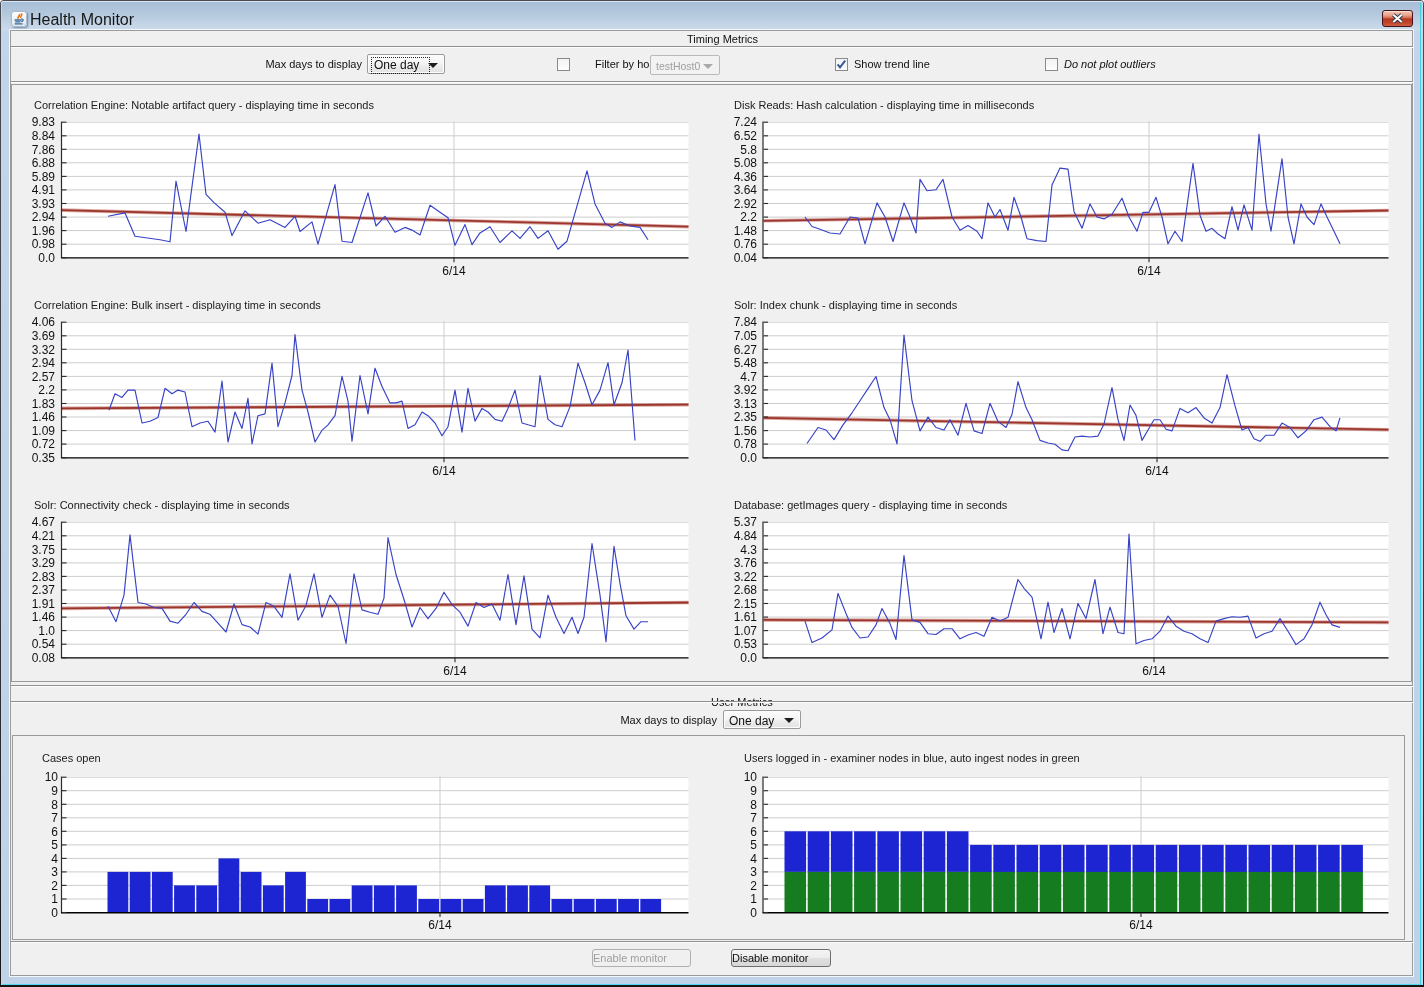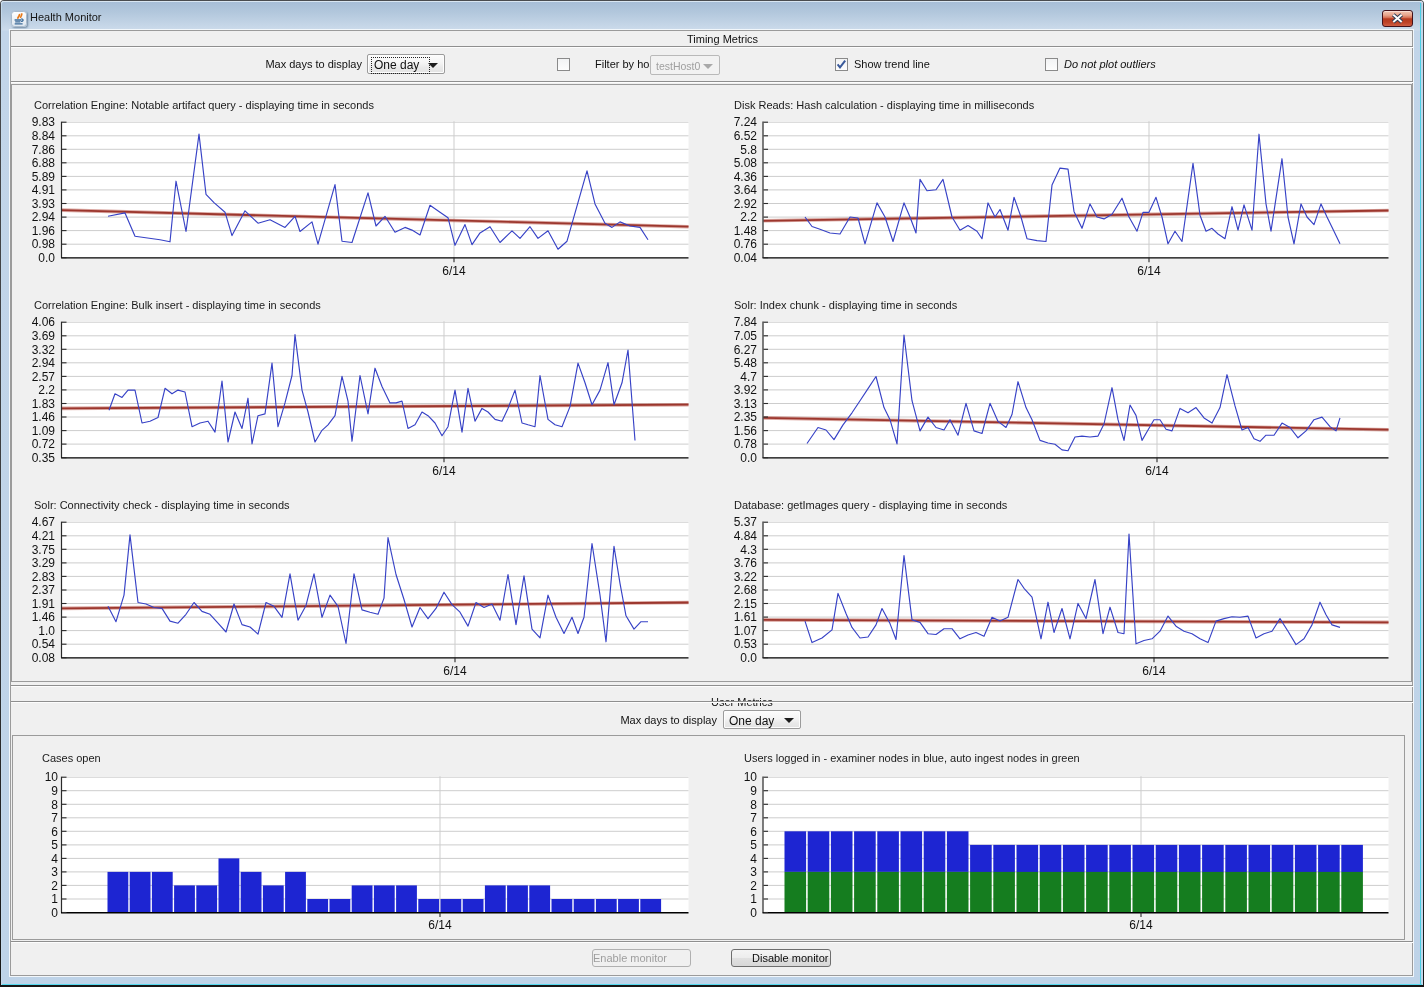--- a/index.html
+++ b/index.html
@@ -5,42 +5,42 @@
 html,body { width:1424px; height:987px; overflow:hidden; font-family:"Liberation Sans", sans-serif; }
 body { position:relative; background:#fff; }
 .abs { position:absolute; }
 .frame-outer { left:0; top:0; width:1424px; height:987px; background:linear-gradient(180deg,#4a4c50 0%,#3a3b3e 55%,#161616 100%); border-radius:4px 4px 0 0; }
 .frame-blue { left:1px; top:1px; width:1422px; height:984px; border-radius:3px 3px 0 0;
   background:linear-gradient(180deg,#a6bdd7 0px,#b3c8dd 12px,#ccdbeb 29px,#c2d5e9 30px,#bed3e8 100%);
   box-shadow: inset 0 1px 0 #d9e6f2, inset 1px 0 0 #c3d8ea, inset -1px 0 0 #c3d8ea; }
 .cyanline { left:2px; top:984px; width:1420px; height:1px; background:#55d9ef; }
 .client { left:10px; top:30px; width:1403px; height:946px; background:#f0f0f0;
   border:1px solid #9b9b9b; box-shadow:0 0 0 1px #f2f7fb; }
-.titletext { left:30px; top:11px; font-size:11px; color:#161616; }
+.titletext { left:30px; top:11px; font-size:16px; color:#161616; }
 .closebtn { left:1382px; top:10px; width:31px; height:17px; border-radius:3px; border:1px solid #43121b;
   background:linear-gradient(180deg,#f3c6b4 0%,#e8a48c 28%,#d56c50 46%,#b53a20 52%,#bd4226 75%,#cf5e44 100%);
   box-shadow: inset 0 1px 0 rgba(255,255,255,0.45); }
 .etch { height:2px; border-top:1px solid #8f8f8f; border-bottom:1px solid #fdfdfd; }
 .paneltitle { font-size:11px; color:#111; }
 .gridpanel { border:1px solid #9b9b9b; background:#f0f0f0; }
 .uilabel { font-size:11px; color:#111; white-space:nowrap; }
 .combo { border:1px solid #9b9b9b; border-radius:2px;
   background:linear-gradient(180deg,#fcfcfc 0%,#f4f4f4 45%,#e9e9e9 70%,#e3e3e3 100%);
   box-shadow: inset 0 0 0 1px #fdfdfd; }
 .combo .arrow { position:absolute; right:6px; top:7.5px; width:0; height:0;
   border-left:5.5px solid transparent; border-right:5.5px solid transparent; border-top:5px solid #1c1c1c; }
 .combo .ctext { position:absolute; left:5px; top:3px; font-size:12px; color:#111; }
 .combo.focus .ctext { border:1px dotted #222; padding:0 10px 1px 2px; left:3px; top:2px; }
 .combo.disabled { border-color:#b9b9b9; background:#f2f2f2; box-shadow:none; }
 .combo.disabled .ctext { color:#9f9f9f; }
 .combo.disabled .arrow { border-top-color:#a9a9a9; }
 .cb { width:13px; height:13px; background:linear-gradient(180deg,#f2f3f4,#fdfdfd); border:1px solid #8a8a8a; }
 .btn { font-size:11px; border-radius:3px; }
 .btn.off { border:1px solid #b0b0b0; background:#f0f0f0; color:#9e9e9e; }
-.btn.on { border:1px solid #6e6e6e; background:linear-gradient(180deg,#f4f4f4 0%,#ededed 48%,#e0e0e0 52%,#d7d7d7 100%); color:#0c0c0c;padding-left:20px; }
+.btn.on { border:1px solid #6e6e6e; background:linear-gradient(180deg,#f4f4f4 0%,#ededed 48%,#e0e0e0 52%,#d7d7d7 100%); color:#0c0c0c; }
 </style></head>
 <body>
 <div class="abs frame-outer"></div>
 <div class="abs frame-blue"></div>
 <div class="abs cyanline"></div>
 <div class="abs" style="left:1420px;top:3px;width:1px;height:981px;background:#49cfe4;"></div>
 
 <svg class="abs" style="left:11px;top:11px;box-shadow:1px 1px 2px rgba(55,85,115,0.6);border-radius:3px;" width="16" height="16" viewBox="0 0 16 16">
   <defs>
       <linearGradient id="icg" x1="0" y1="0" x2="0" y2="1">

